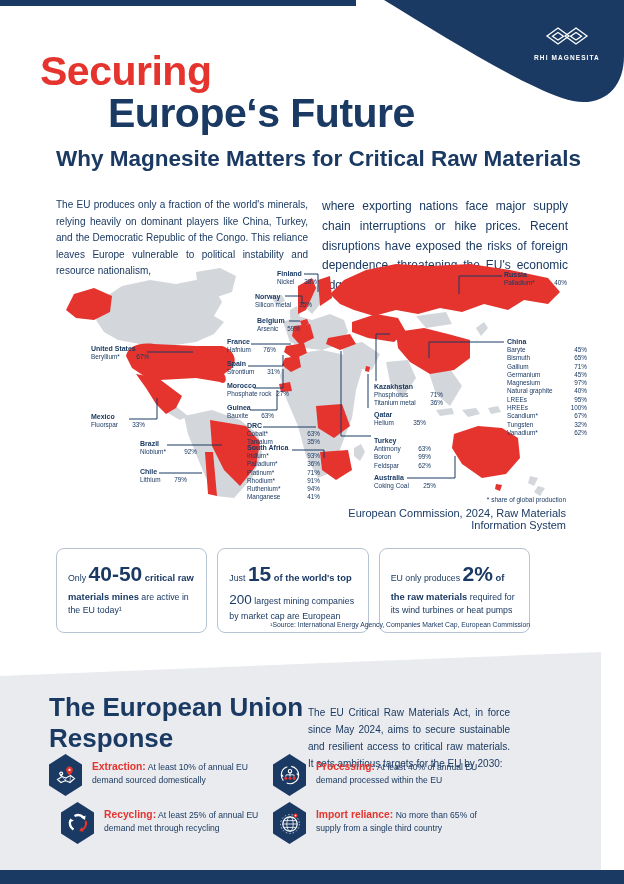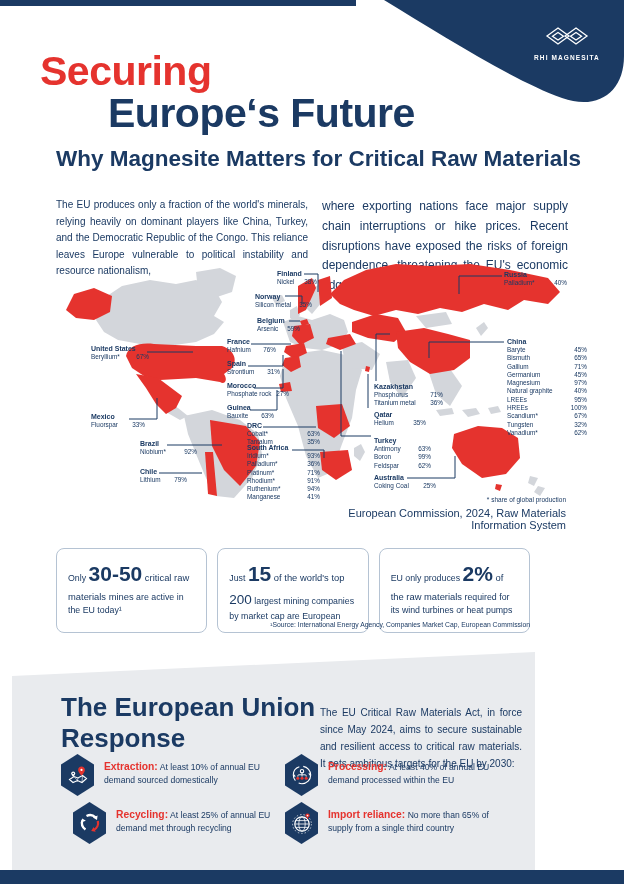--- a/index.html
+++ b/index.html
@@ -44,26 +44,26 @@
   .ml-qatar{left:374px;top:410px;width:52px}
   .ml-turkey{left:374px;top:436px;width:57px}
   .ml-australia{left:374px;top:473px;width:62px}
 
   .map-footnote{position:absolute;left:300px;top:496px;width:266px;text-align:right;font-size:6.5px;color:var(--navy);}
   .map-caption{position:absolute;left:300px;top:507px;width:266px;text-align:right;font-size:11px;color:var(--navy);}
 
   .stats{position:absolute;left:56px;top:548px;width:474px;display:flex;gap:10px;}
   .stat-box{flex:1;border:1px solid var(--box-border);border-radius:8px;padding:9px 11px;min-height:66px;font-size:9px;line-height:1.5;color:var(--navy);}
   .sg-n{font-size:8.8px;}
-  .sg-b{font-size:9.4px;font-weight:normal;}
+  .sg-b{font-size:9.4px;font-weight:bold;}
   .sg-xl{font-size:21px;font-weight:bold;}
   .sg-lg{font-size:13.5px;}
   .stats-source{position:absolute;left:56px;top:621px;width:474px;text-align:right;font-size:6.8px;color:var(--navy);}
 
-  .response{position:absolute;left:12px;top:652px;width:523px;height:218px;background:var(--bg2);clip-path:polygon(0 24px,100% 0,100% 100%,0 100%);}
+  .response{position:absolute;left:0;top:652px;width:601px;height:218px;background:var(--bg2);clip-path:polygon(0 24px,100% 0,100% 100%,0 100%);}
   .resp-heading{position:absolute;left:49px;top:40px;width:270px;font-size:26px;font-weight:bold;line-height:1.18;color:var(--navy);}
   .resp-intro{position:absolute;left:272px;top:52px;width:202px;font-size:10px;line-height:1.7;text-align:justify;color:var(--navy);margin-left:36px;}
   .resp-item{position:absolute;display:flex;gap:10px;align-items:flex-start;}
   .ri-1{left:49px;top:102px;}
   .ri-2{left:49px;top:150px;margin-left:12px;}
   .ri-3{left:273px;top:102px;}
   .ri-4{left:273px;top:150px;}
   .hex{width:33px;height:42px;background:var(--navy);clip-path:polygon(50% 0,100% 25%,100% 75%,50% 100%,0 75%,0 25%);flex:0 0 auto;display:flex;align-items:center;justify-content:center;}
   .item-text{width:164px;font-size:8.6px;line-height:1.5;color:var(--navy);padding-top:5px;}
   .ri-3 .item-text,.ri-4 .item-text{width:172px;}
@@ -379,21 +379,21 @@
           <span>Coking Coal</span>
           <span>25%</span>
         </div>
       </div>
     </div>
 
   <div class="map-footnote">* share of global production</div>
   <div class="map-caption">European Commission, 2024, Raw Materials Information System</div>
 
   <div class="stats">
-    <div class="stat-box"><span class="sg-n">Only </span><span class="sg-xl">30-50</span><span class="sg-b"> critical </span><span class="sg-b">raw materials mines</span><span class="sg-n"> are active in the EU today¹</span></div>
+    <div class="stat-box"><span class="sg-n">Only </span><span class="sg-xl">40-50</span><span class="sg-b"> critical </span><span class="sg-b">raw materials mines</span><span class="sg-n"> are active in the EU today¹</span></div>
     <div class="stat-box"><span class="sg-n">Just </span><span class="sg-xl">15</span><span class="sg-b"> of the world's top </span><span class="sg-lg">200</span><span class="sg-n"> largest mining companies by market cap are European</span></div>
     <div class="stat-box"><span class="sg-n">EU only produces </span><span class="sg-xl">2%</span><span class="sg-b"> of </span><span class="sg-b">the raw materials</span><span class="sg-n"> required for its wind turbines or heat pumps</span></div>
   </div>
   <div class="stats-source">¹Source: International Energy Agency, Companies Market Cap, European Commission</div>
 
   <div class="response">
     <div class="resp-heading">The European Union Response</div>
     <div class="resp-intro">The EU Critical Raw Materials Act, in force since May 2024, aims to secure sustainable and resilient access to critical raw materials. It sets ambitious targets for the EU by 2030:</div>
 
     <div class="resp-item ri-1">

